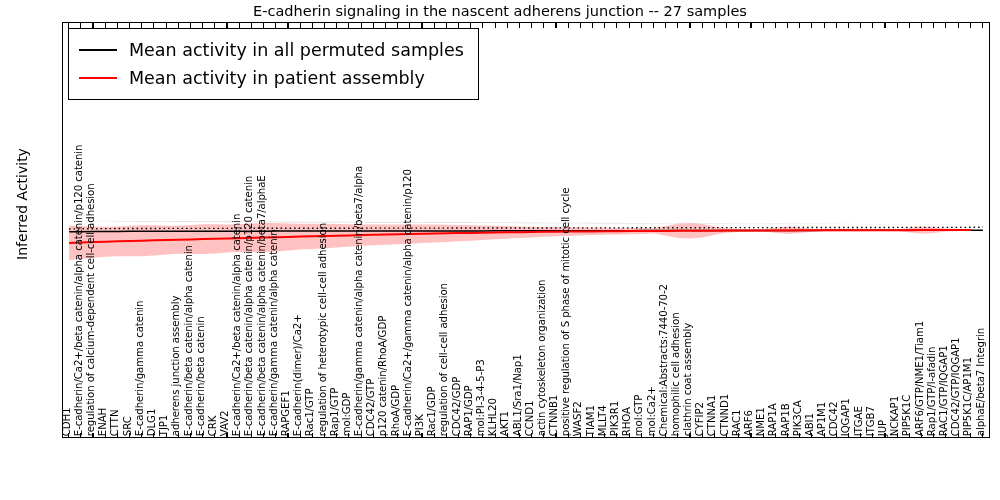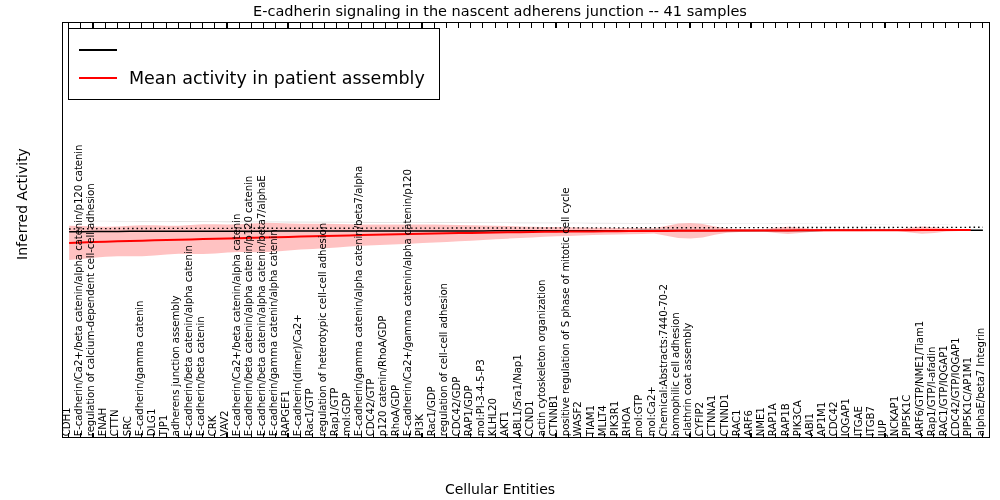--- a/index.html
+++ b/index.html
@@ -139,21 +139,21 @@
   .legend-text {
     font-size: 17.5px;
     white-space: nowrap;
   }
 </style>
 </head>
 <body>
 
 <div id="figure">
 
-  <div id="chart-title">E-cadherin signaling in the nascent adherens junction -- 41 samples</div>
+  <div id="chart-title">E-cadherin signaling in the nascent adherens junction -- 27 samples</div>
 
   <div id="y-axis-label">Inferred Activity</div>
 
   <div id="ytick-holder">
       <div class="ytick-mark" style="top: 0px;"></div>
       <div class="ytick-mark right" style="top: 0px;"></div>
       <div class="ytick-mark" style="top: 51.75px;"></div>
       <div class="ytick-mark right" style="top: 51.75px;"></div>
       <div class="ytick-mark" style="top: 103.5px;"></div>
       <div class="ytick-mark right" style="top: 103.5px;"></div>
@@ -413,25 +413,25 @@
       <div class="xtick-mark top" style="left: 895.539px;"></div>
       <div class="xtick-label" style="left: 899.139px; bottom: 64px;">CDC42/GTP/IQGAP1</div>
       <div class="xtick-mark" style="left: 907.724px;"></div>
       <div class="xtick-mark top" style="left: 907.724px;"></div>
       <div class="xtick-label" style="left: 911.324px; bottom: 64px;">PIP5K1C/AP1M1</div>
       <div class="xtick-mark" style="left: 919.908px;"></div>
       <div class="xtick-mark top" style="left: 919.908px;"></div>
       <div class="xtick-label" style="left: 923.508px; bottom: 64px;">alphaE/beta7 Integrin</div>
     </div>
 
-  <div id="x-axis-label">Cellular Entities</div>
 
   <div id="legend">
     <div class="legend-row">
       <span class="legend-swatch" style="background:#000000"></span>
+      <span class="legend-text">Mean activity in all permuted samples</span>
     </div>
     <div class="legend-row">
       <span class="legend-swatch" style="background:#ff0000"></span>
       <span class="legend-text">Mean activity in patient assembly</span>
     </div>
   </div>
 
 </div>
 
 </body></html>

